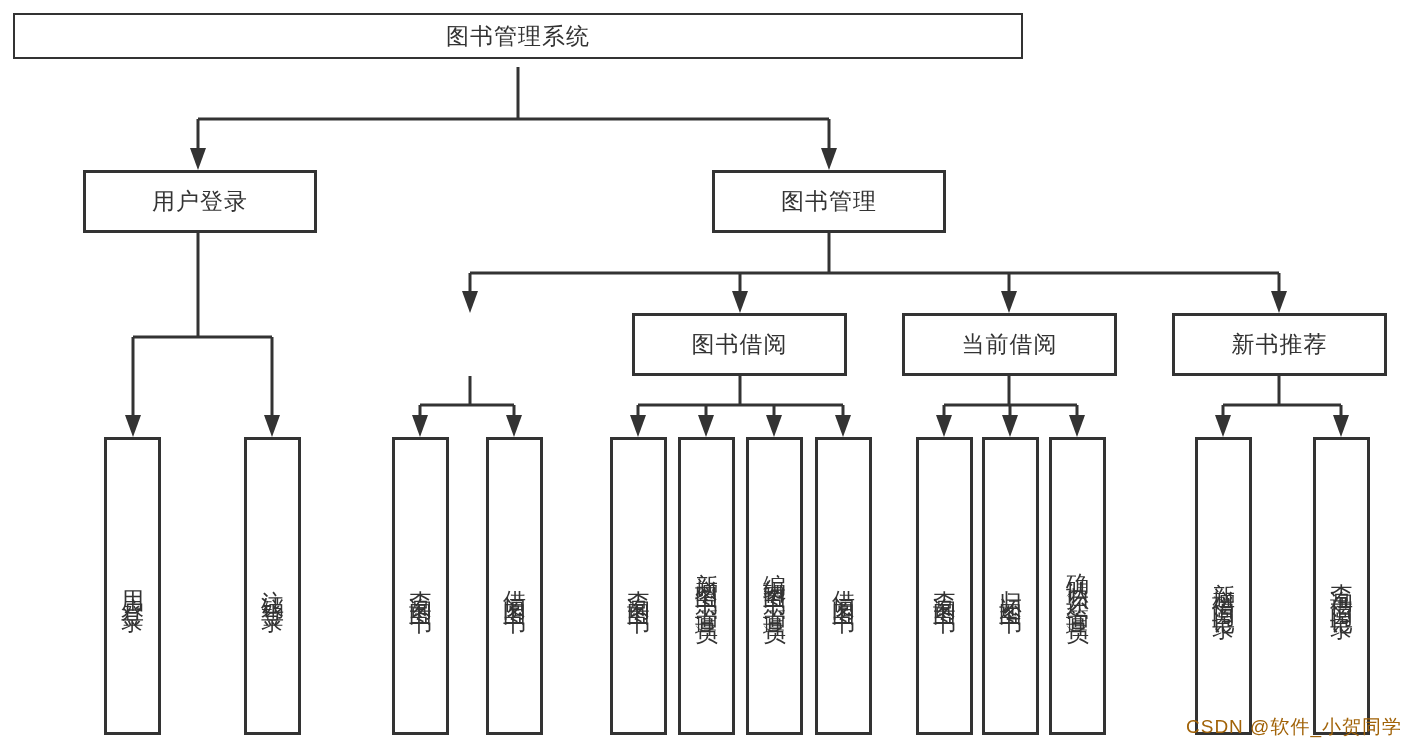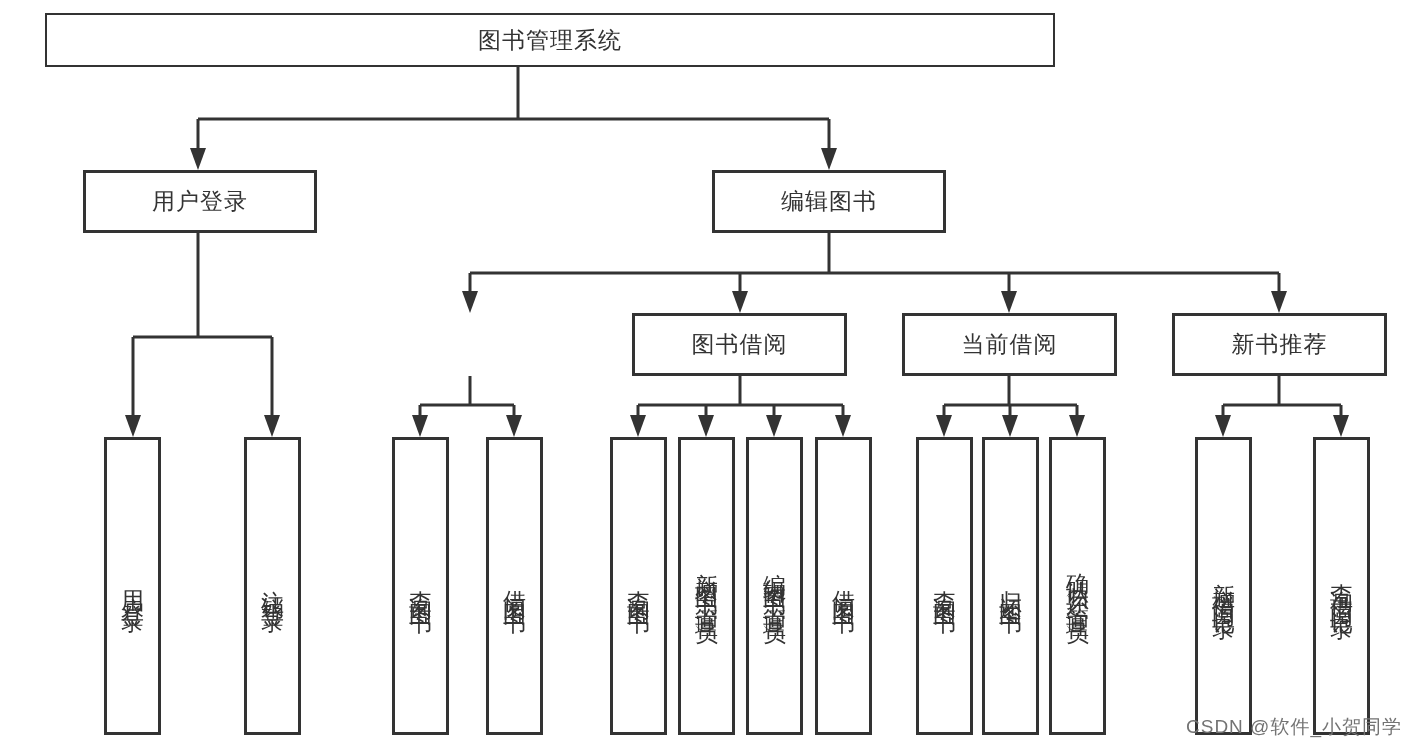--- a/index.html
+++ b/index.html
@@ -66,21 +66,21 @@
   }
   #wires polygon {
     fill: #333333;
     stroke: none;
   }
   .watermark {
     position: absolute;
     left: 1186px;
     top: 714px;
     font-size: 19px;
-    color: #737373;
+    color: #a16207;
     letter-spacing: 1px;
     white-space: nowrap;
     z-index: 3;
   }
 </style>
 </head>
 <body>
 
 <div id="canvas">
 
@@ -139,24 +139,24 @@
     <polygon points="1069,415 1085,415 1077,437"></polygon>
 
     <path d="M1279 376 V405"></path>
     <path d="M1223 405 H1341"></path>
     <path d="M1223 405 V417"></path>
     <polygon points="1215,415 1231,415 1223,437"></polygon>
     <path d="M1341 405 V417"></path>
     <polygon points="1333,415 1349,415 1341,437"></polygon>
   </svg>
 
-  <div class="node root" style="left:13px; top:13px; width:1010px; height:54px;margin-left:32px;">图书管理系统</div>
+  <div class="node root" style="left:13px; top:13px; width:1010px; height:46px;">图书管理系统</div>
 
   <div class="node" style="left:83px; top:170px; width:234px; height:63px;">用户登录</div>
-  <div class="node" style="left:712px; top:170px; width:234px; height:63px;">编辑图书</div>
+  <div class="node" style="left:712px; top:170px; width:234px; height:63px;">图书管理</div>
 
   <div class="node" style="left:632px; top:313px; width:215px; height:63px;">图书借阅</div>
   <div class="node" style="left:902px; top:313px; width:215px; height:63px;">当前借阅</div>
   <div class="node" style="left:1172px; top:313px; width:215px; height:63px;">新书推荐</div>
 
   <div class="leaf" style="left:104px;">
     <span>用户登录</span>
   </div>
   <div class="leaf" style="left:244px;">
     <span>注销登录</span>

